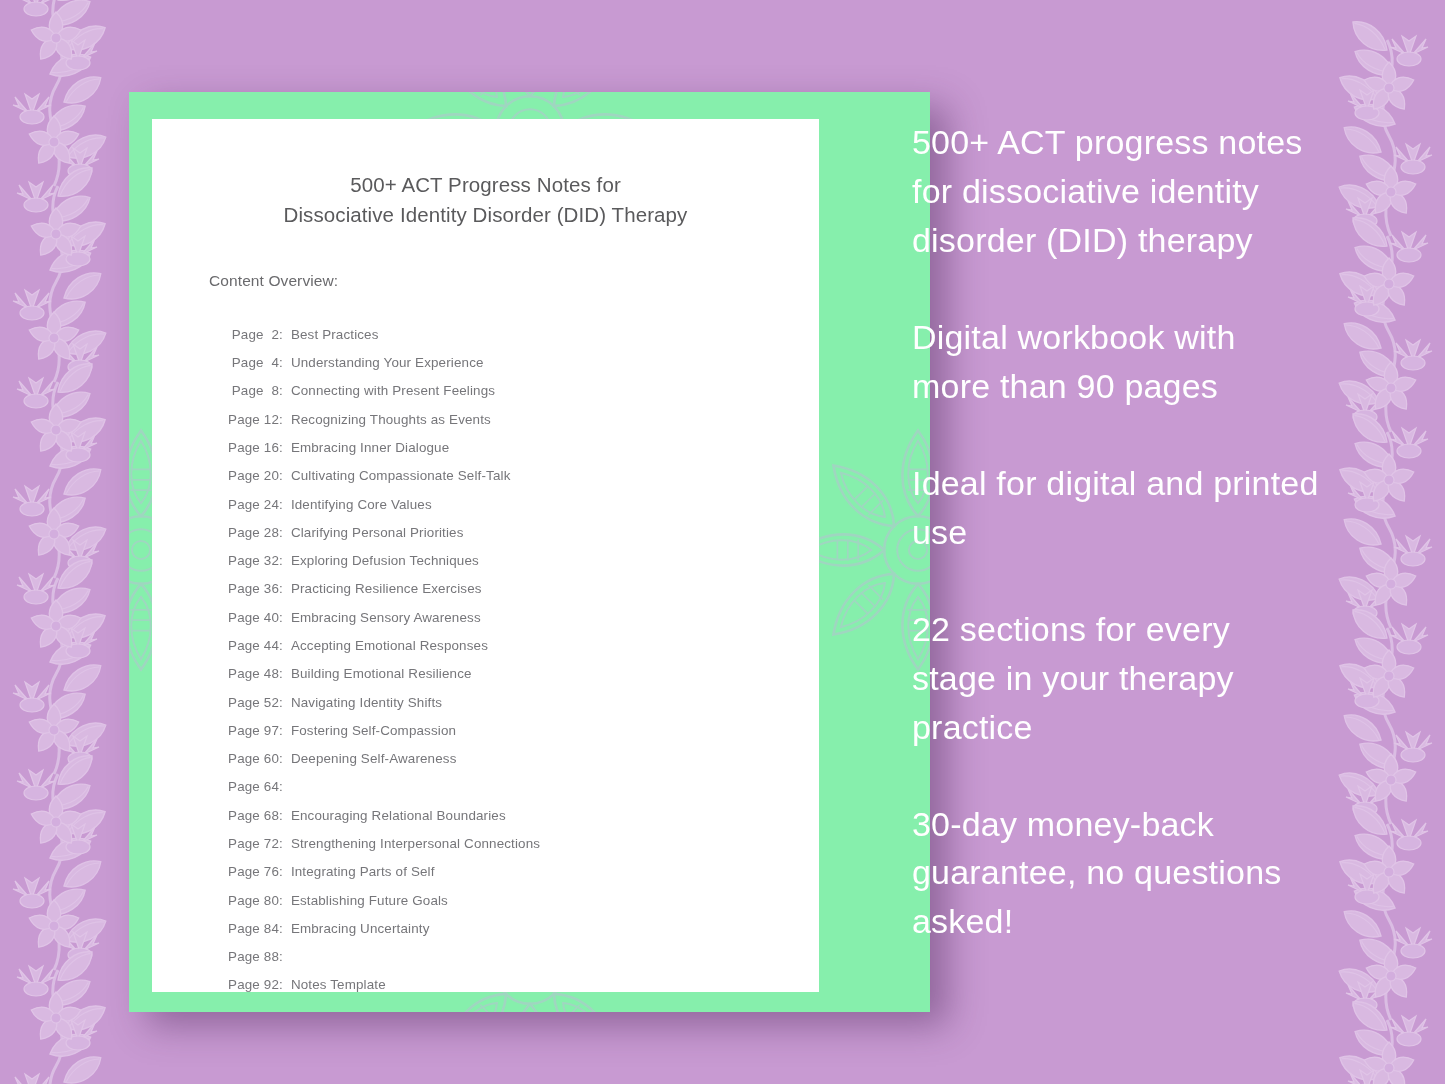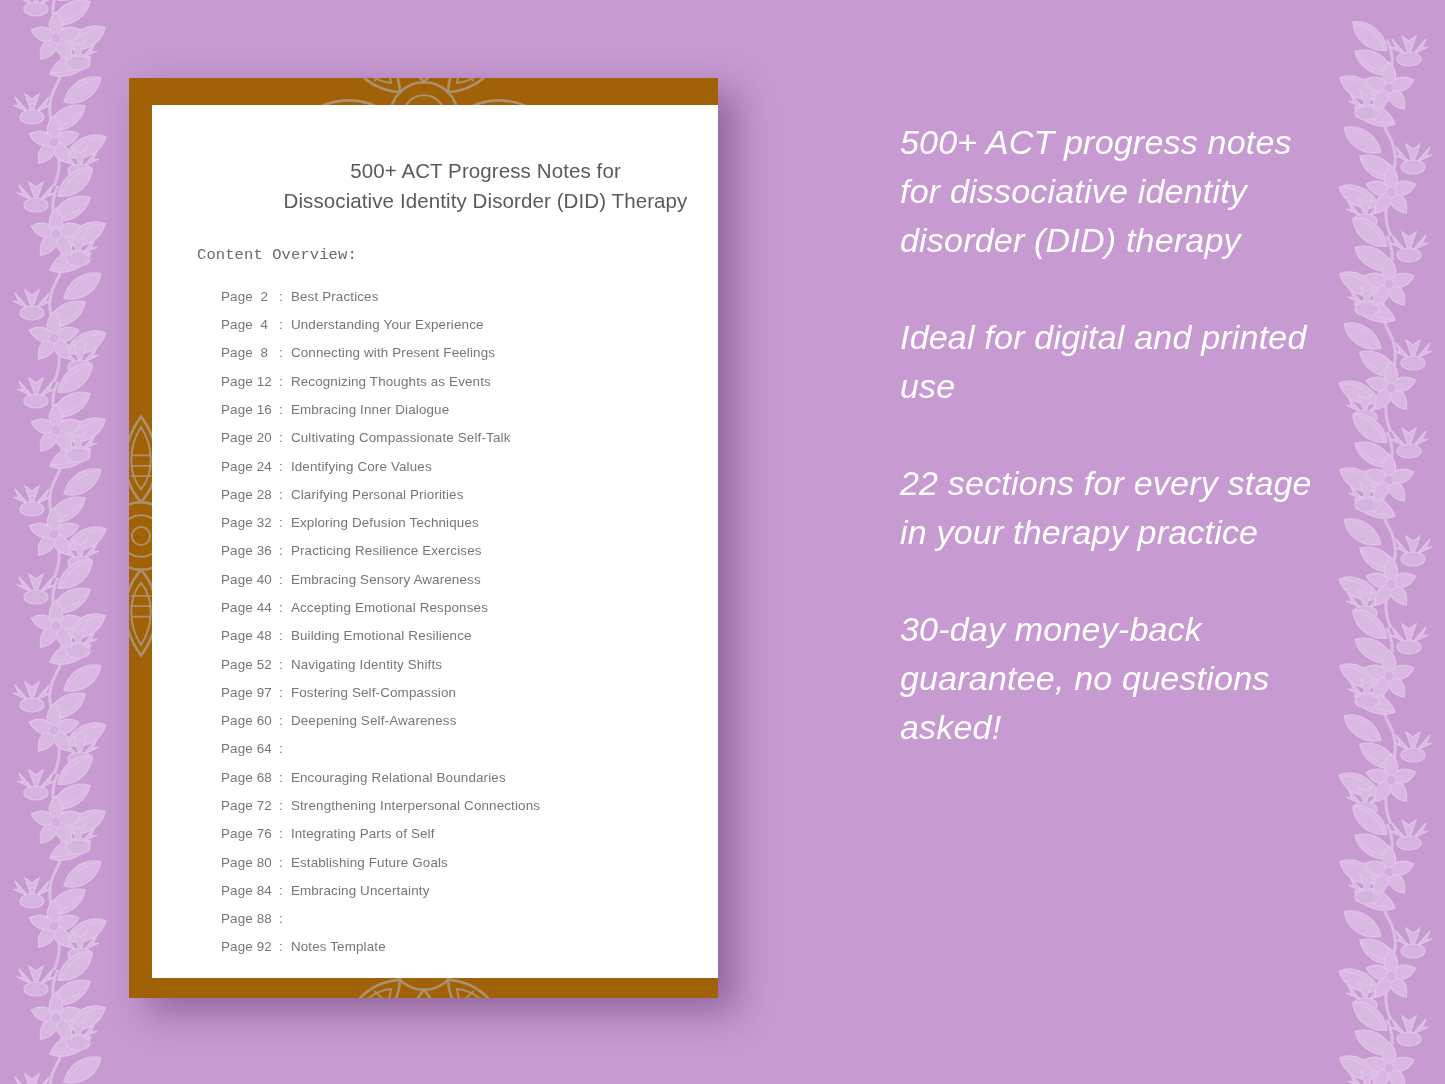--- a/index.html
+++ b/index.html
@@ -27,24 +27,24 @@
     pointer-events: none;
   }
   .floral-border.left  { left: 0; }
   .floral-border.right { right: 0; transform: scaleX(-1); }
   .floral-border svg { display: block; }
 
   
   .doc-card {
     position: absolute;
     left: 129px;
-    top: 78px;
-    width: 589px;
+    top: 92px;
+    width: 801px;
     height: 920px;
-    background: #a16207;
+    background: #86efac;
     box-shadow: 18px 14px 34px rgba(70, 30, 80, 0.42);
     overflow: hidden;
   }
 
   
   .watermark {
     position: absolute;
     opacity: 0.5;
     pointer-events: none;
     color: #b9bfd4;
@@ -70,70 +70,69 @@
     text-align: center;
     font-size: 20.5px;
     font-weight: 400;
     line-height: 1.45;
     color: #5a5a5c;
     letter-spacing: 0.1px;
   }
   .doc-title .title-line { display: block; }
 
   .overview-label {
-    margin: 0;
+    margin: 12px;
     padding: 31px 0 0 45px;
     font-size: 15.5px;
     font-weight: 400;
     color: #6a6a6d;
     letter-spacing: 0.1px;
-    font-family: Liberation Mono, monospace;
   }
 
   .toc {
     list-style: none;
     margin: 0;
     padding: 18px 0 0 69px;
   }
   .toc-item {
     display: flex;
     align-items: baseline;
     font-size: 13.4px;
     color: #76767a;
     line-height: 1;
     padding: 7.45px 0;
     letter-spacing: 0.15px;
   }
   .toc-page {
     display: inline-block;
     width: 58px;
+    text-align: right;
     white-space: pre;
     flex: 0 0 auto;
   }
   .toc-colon {
     flex: 0 0 auto;
     padding-right: 8px;
   }
   .toc-title { flex: 1 1 auto; }
 
   
   .marketing {
     position: absolute;
     left: 896px;
     top: 118px;
     width: 424px;
   }
   .marketing-item {
-    margin: 0 0 48px 4px;
+    margin: 0 0 48px 16px;
     font-size: 34px;
     font-weight: 400;
     line-height: 1.44;
     color: #ffffff;
     letter-spacing: 0.2px;
-    font-style: italic;
   }
   .marketing-item:last-child { margin-bottom: 0; }
 </style>
 </head>
 <body>
 
 <div class="floral-border left">
   <svg width="118" height="1084" viewBox="0 0 118 1084" xmlns="http://www.w3.org/2000/svg">
     <defs>
       <g id="leaf-shape">
@@ -363,16 +362,17 @@
           <span class="toc-page">Page 92</span>
           <span class="toc-colon">:</span>
           <span class="toc-title">Notes Template</span>
         </li>
       </ul>
   </div>
 </div>
 
 <div class="marketing" id="marketing-list">
     <p class="marketing-item">500+ ACT progress notes for dissociative identity disorder (DID) therapy</p>
+    <p class="marketing-item">Digital workbook with more than 90 pages</p>
     <p class="marketing-item">Ideal for digital and printed use</p>
     <p class="marketing-item">22 sections for every stage in your therapy practice</p>
     <p class="marketing-item">30-day money-back guarantee, no questions asked!</p>
   </div>
 
 </body></html>

